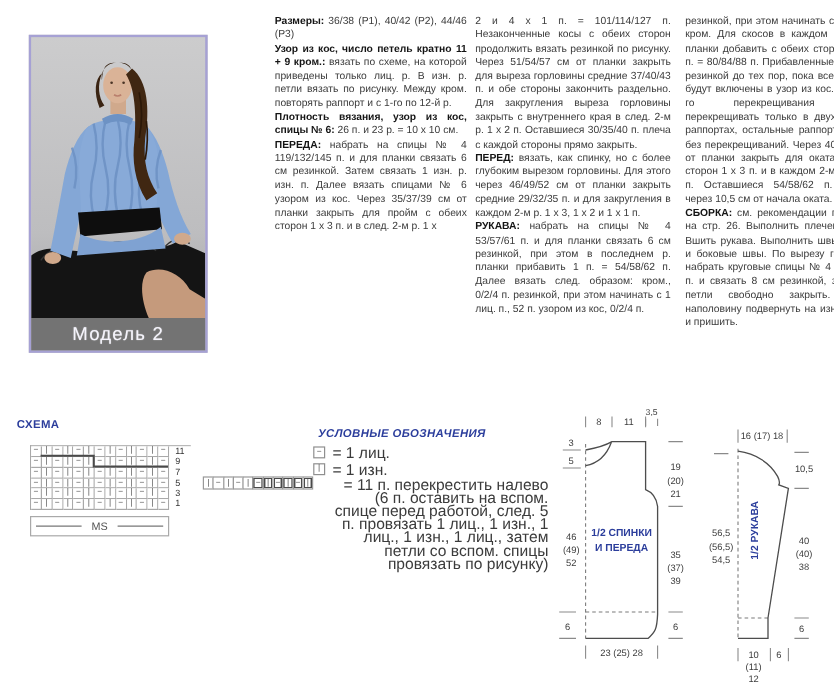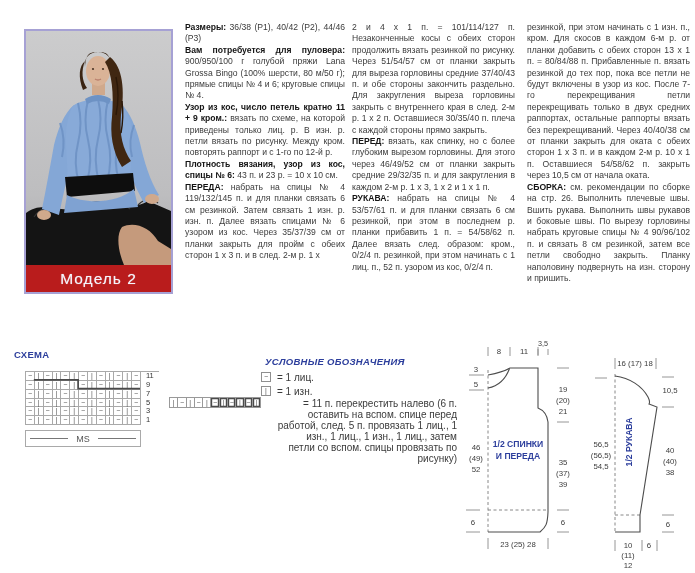--- a/index.html
+++ b/index.html
@@ -5,27 +5,27 @@
   * { margin:0; padding:0; box-sizing:border-box; }
   html,body { width:695px; height:573px; background:#fff; overflow:hidden;
               font-family:"Liberation Sans", sans-serif; }
   #page { position:relative; width:695px; height:573px; background:#ffffff; }
 
   
   .photo-frame { position:absolute; left:24px; top:29px; width:149px; height:265px;
                  border:2px solid #a6a1d4; background:#c6c6c8; }
   .photo-art { position:absolute; left:0; top:0; width:145px; height:234px; }
   .photo-caption { position:absolute; left:0; bottom:0; width:145px; height:27px;
-                   background:#b91c1c; color:#f4f3fb; font-size:15.5px; letter-spacing:1px;
+                   background:#737373; color:#f4f3fb; font-size:15.5px; letter-spacing:1px;
                    display:flex; align-items:center; justify-content:center;
                    text-shadow:0 0 1px rgba(255,255,255,.6); }
 
   
-  .tcol { position:absolute; top:22px; font-size:8.6px; line-height:11.4px; color:#3b3b3b;
-          text-align:justify; }
+  .tcol { position:absolute; top:12px; font-size:8.6px; line-height:11.4px; color:#3b3b3b;
+          text-align:justify;margin-left:44px; }
   #col1 { left:185px; width:160px; }
   #col2 { left:352px; width:163px; }
   #col3 { left:527px; width:163px; }
   .tcol p b { color:#141414; }
 
   
   .blue-head { position:absolute; color:#2c3e9c; font-weight:bold; font-size:9.5px;
                letter-spacing:.3px; }
   #schema-grid { position:absolute; left:25px; top:371px;
                  display:grid; grid-template-columns:repeat(13, 8.85px) 18px;
@@ -34,21 +34,21 @@
   .sc-cell { border-right:1px solid #a9a9a9; border-bottom:1px solid #a9a9a9;
              font-size:7px; line-height:8.3px; text-align:center; color:#555; background:#fff; }
   .sc-label { border:none; font-size:7.5px; line-height:8.85px; color:#333; padding-left:5px;
               background:#fff; }
   #schema-boldline { position:absolute; left:25px; top:371px; pointer-events:none; }
   #ms-bracket { position:absolute; left:25px; top:430px; }
 
   
   .lg-box { position:absolute; width:10px; height:10px; border:1px solid #8f8f8f;
             font-size:7px; line-height:8.5px; text-align:center; color:#555; background:#fff; }
-  .lg-text { position:absolute; font-size:10px; line-height:11px; color:#3b3b3b; }
+  .lg-text { position:absolute; font-size:13px; line-height:11px; color:#3b3b3b; }
   #legend-strip { position:absolute; left:170px; top:397px; display:flex; }
   #legend-strip .cell { width:9.3px; height:11px; border:1px solid #999; margin-left:-1px;
                         font-size:7px; line-height:9.5px; text-align:center; color:#555;
                         background:#fff; }
   #legend-strip .cell.bold { box-shadow: inset 0 0 0 1.2px #4a4a4a; }
 
   
   .schem { position:absolute; top:340px; }
   #schem-body { left:440px; }
   #schem-sleeve { left:560px; }
@@ -106,23 +106,22 @@
       <path d="M90,46 q4,18 0,38 M96,70 q2,16 -1,32" stroke="#2b1808" stroke-width="1.4" fill="none"></path>
 
       <ellipse cx="18" cy="184" rx="7" ry="5" fill="#d0a98c"></ellipse>
       <ellipse cx="126" cy="168" rx="7" ry="5" fill="#d0a98c"></ellipse>
     </svg>
     <div class="photo-caption">Модель 2</div>
   </div>
 
   <div class="tcol" id="col1">
     <p><b>Размеры:</b> <span>36/38 (Р1), 40/42 (Р2), 44/46 (Р3)</span></p>
-    <p><b>Вам потребуется для пуловера:</b> <span>900/950/100 г голубой пряжи Lana Grossa Bingo (100% шерсти, 80 м/50 г); прямые спицы № 4 и 6; круговые спицы № 4.</span></p>
     <p><b>Узор из кос, число петель кратно 11 + 9 кром.:</b> <span>вязать по схеме, на которой приведены только лиц. р. В изн. р. петли вязать по рисунку. Между кром. повторять раппорт и с 1-го по 12-й р.</span></p>
-    <p><b>Плотность вязания, узор из кос, спицы № 6:</b> <span>43 п. и 23 р. = 10 х 10 см.</span></p>
+    <p><b>Плотность вязания, узор из кос, спицы № 6:</b> <span>26 п. и 23 р. = 10 х 10 см.</span></p>
     <p><b>ПЕРЕДА:</b> <span>набрать на спицы № 4 119/132/145 п. и для планки связать 6 см резинкой. Затем связать 1 изн. р. изн. п. Далее вязать спицами № 6 узором из кос. Через 35/37/39 см от планки закрыть для пройм с обеих сторон 1 х 3 п. и в след. 2-м р. 1 х</span></p>
   </div>
   <div class="tcol" id="col2">
     <p><span>2 и 4 х 1 п. = 101/114/127 п. Незаконченные косы с обеих сторон продолжить вязать резинкой по рисунку. Через 51/54/57 см от планки закрыть для выреза горловины средние 37/40/43 п. и обе стороны закончить раздельно. Для закругления выреза горловины закрыть с внутреннего края в след. 2-м р. 1 х 2 п. Оставшиеся 30/35/40 п. плеча с каждой стороны прямо закрыть.</span></p>
     <p><b>ПЕРЕД:</b> <span>вязать, как спинку, но с более глубоким вырезом горловины. Для этого через 46/49/52 см от планки закрыть средние 29/32/35 п. и для закругления в каждом 2-м р. 1 х 3, 1 х 2 и 1 х 1 п.</span></p>
     <p><b>РУКАВА:</b> <span>набрать на спицы № 4 53/57/61 п. и для планки связать 6 см резинкой, при этом в последнем р. планки прибавить 1 п. = 54/58/62 п. Далее вязать след. образом: кром., 0/2/4 п. резинкой, при этом начинать с 1 лиц. п., 52 п. узором из кос, 0/2/4 п.</span></p>
   </div>
   <div class="tcol" id="col3">
     <p><span>резинкой, при этом начинать с 1 изн. п., кром. Для скосов в каждом 6-м р. от планки добавить с обеих сторон 13 х 1 п. = 80/84/88 п. Прибавленные п. вязать резинкой до тех пор, пока все петли не будут включены в узор из кос. После 7-го перекрещивания петли перекрещивать только в двух средних раппортах, остальные раппорты вязать без перекрещиваний. Через 40/40/38 см от планки закрыть для оката с обеих сторон 1 х 3 п. и в каждом 2-м р. 10 х 1 п. Оставшиеся 54/58/62 п. закрыть через 10,5 см от начала оката.</span></p>
     <p><b>СБОРКА:</b> <span>см. рекомендации по сборке на стр. 26. Выполнить плечевые швы. Вшить рукава. Выполнить швы рукавов и боковые швы. По вырезу горловины набрать круговые спицы № 4 90/96/102 п. и связать 8 см резинкой, затем все петли свободно закрыть. Планку наполовину подвернуть на изн. сторону и пришить.</span></p>

